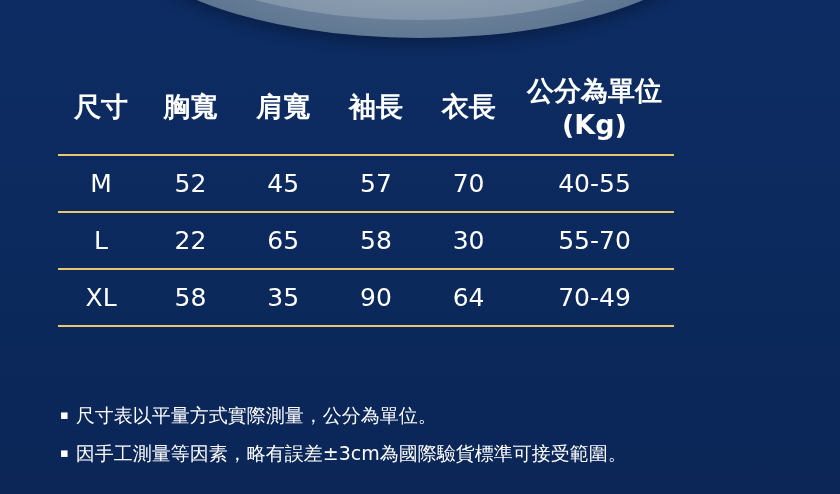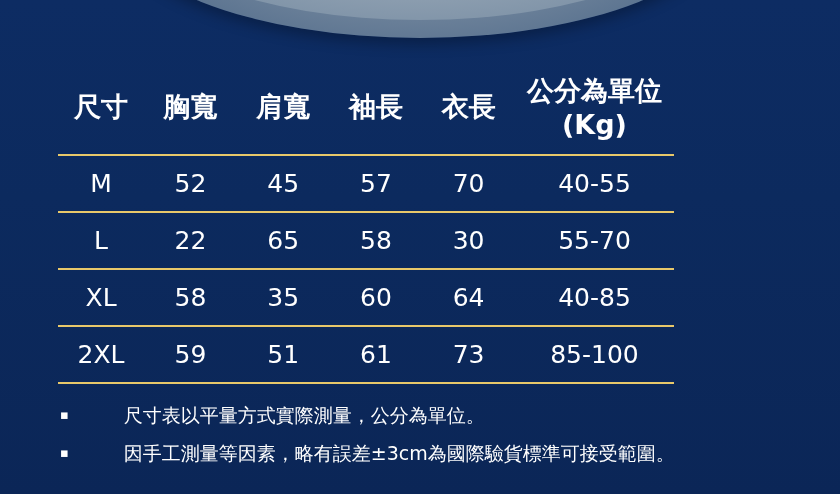--- a/index.html
+++ b/index.html
@@ -107,21 +107,20 @@
   }
   .note-bullet {
     color: #ffffff;
     font-size: 13px;
     line-height: 34px;
     margin-right: 7px;
     flex: 0 0 auto;
   }
   .note-text {
     flex: 1 1 auto;
-    margin-left: 48px;
   }
 </style>
 </head>
 <body>
 
 <div id="page">
 
   <div id="top-shape"></div>
   <div id="top-shape-inner"></div>
 
@@ -159,31 +158,23 @@
           <td>22</td>
           <td>65</td>
           <td>58</td>
           <td>30</td>
           <td>55-70</td>
         </tr>
         <tr>
           <td class="size-label">XL</td>
           <td>58</td>
           <td>35</td>
-          <td>60</td>
+          <td>90</td>
           <td>64</td>
-          <td>40-85</td>
-        </tr>
-        <tr>
-          <td class="size-label">2XL</td>
-          <td>59</td>
-          <td>51</td>
-          <td>61</td>
-          <td>73</td>
-          <td>85-100</td>
+          <td>70-49</td>
         </tr>
       </tbody>
     </table>
   </div>
 
   <div class="notes">
     <div class="note-line">
       <span class="note-bullet">▪</span>
       <span class="note-text">尺寸表以平量方式實際測量，公分為單位。</span>
     </div>

